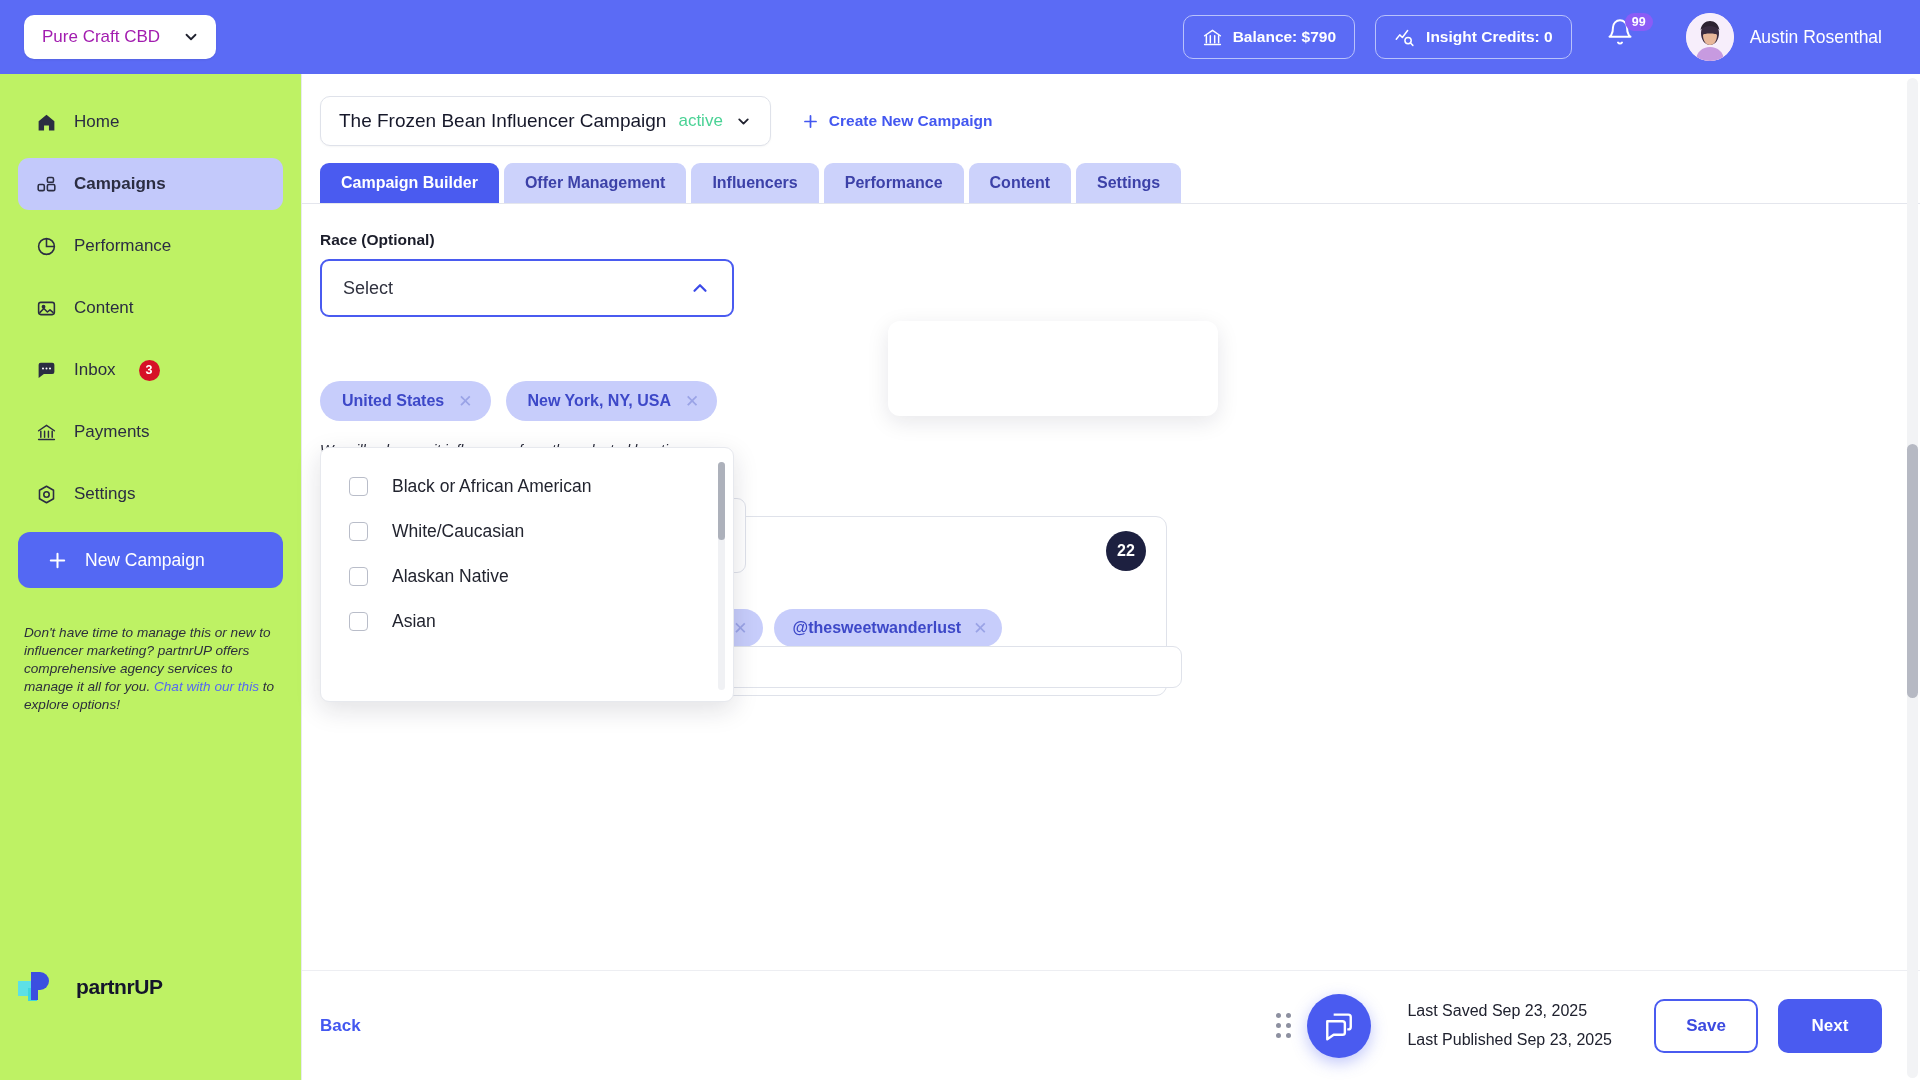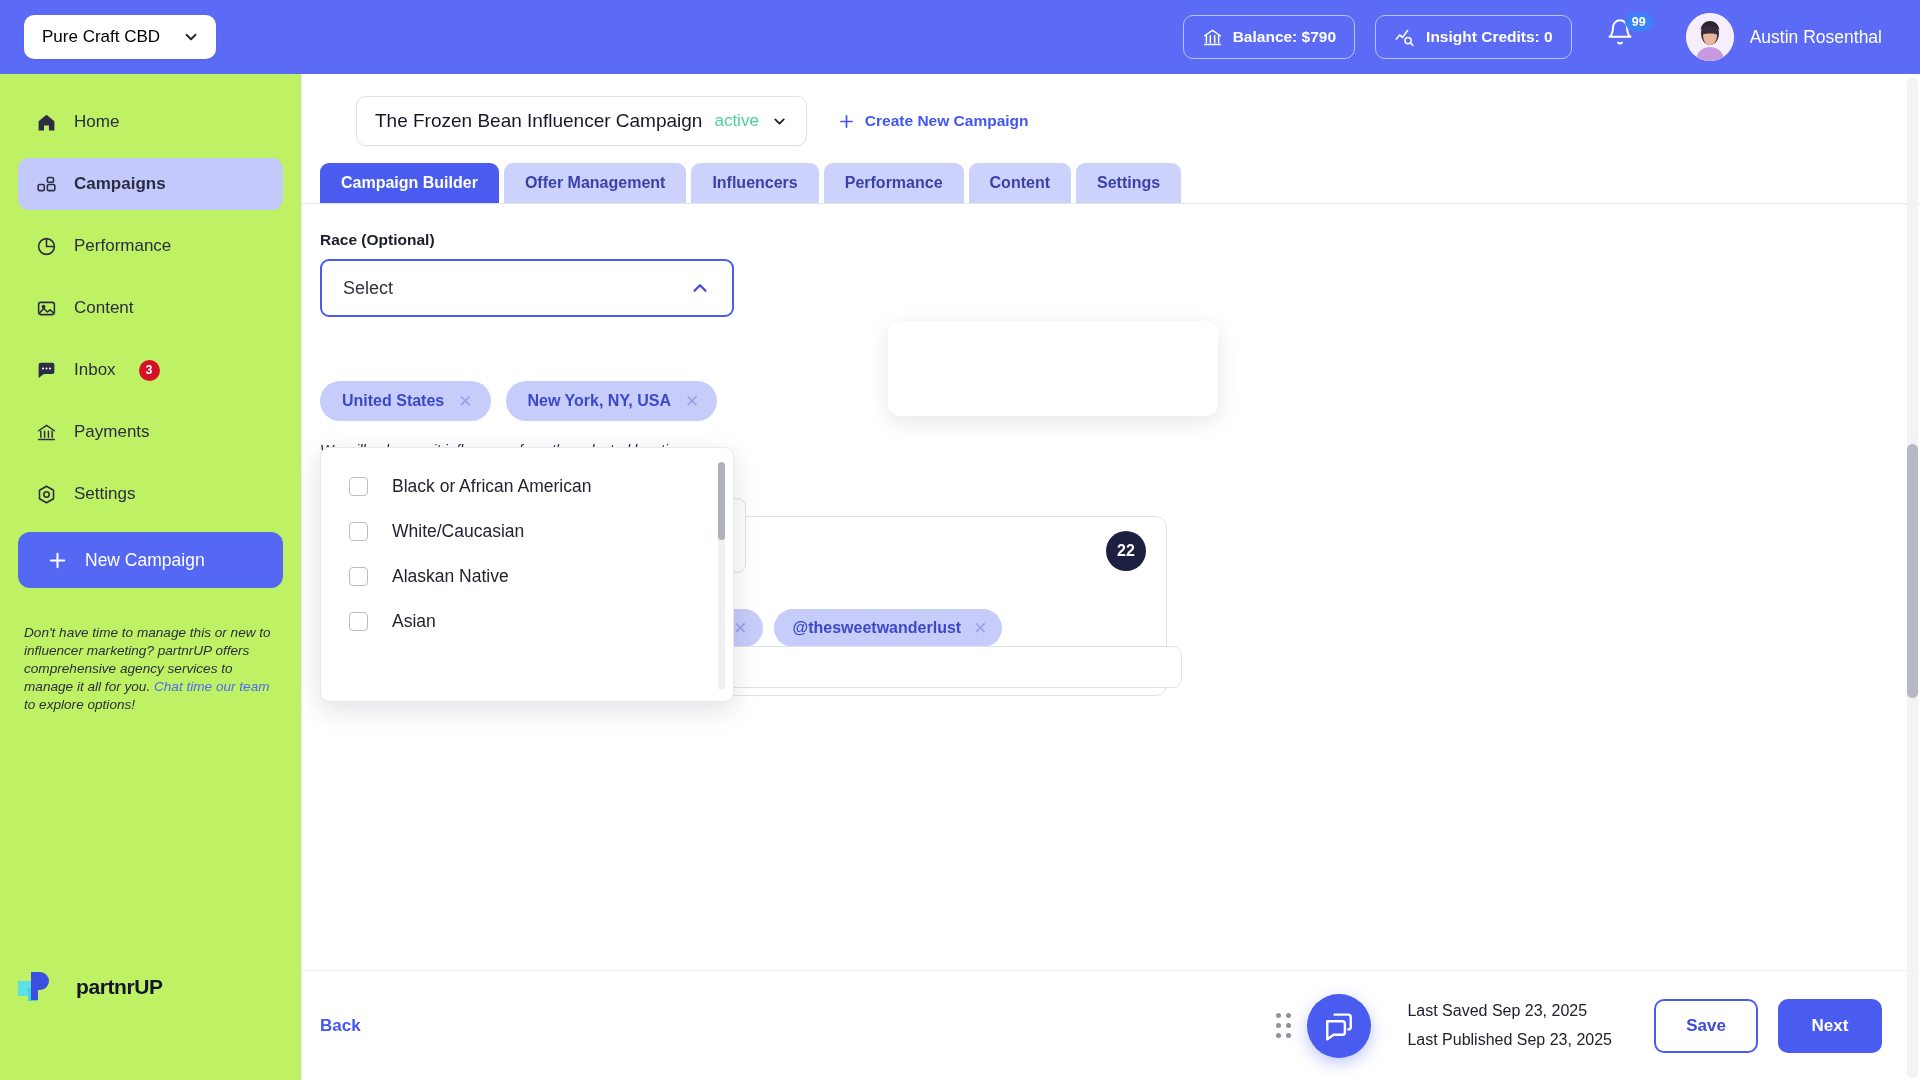--- a/index.html
+++ b/index.html
@@ -16,34 +16,34 @@
     position: absolute; top: 0; left: 0; width: 1920px; height: 74px;
     background: #5B6BF5; display: flex; align-items: center;
     padding: 0 0 0 24px;
   }
   .brand-select {
     background: #fff; border-radius: 10px; height: 44px;
     display: flex; align-items: center; gap: 22px;
     padding: 0 16px 0 18px; min-width: 182px;
     box-shadow: 0 1px 2px rgba(0,0,0,.08);
   }
-  .brand-select .label { font-size: 17px; color: #000000; font-weight: 400; }
+  .brand-select .label { font-size: 17px; color: #a21caf; font-weight: 400; }
   .topbar-right {
     margin-left: auto; display: flex; align-items: center; gap: 0;
     padding-right: 0; height: 74px;
   }
   .pill-btn {
     border: 1.5px solid #b9c2fb; border-radius: 10px; height: 44px;
     display: flex; align-items: center; gap: 10px; padding: 0 18px;
     color: #fff; font-size: 15.5px; font-weight: 600; white-space: nowrap;
   }
   .pill-btn + .pill-btn { margin-left: 20px; }
   .bell-wrap { position: relative; margin-left: 34px; width: 34px; height: 40px; }
   .badge-99 {
-    position: absolute; top: -4px; right: -13px; background: #3b82f6; color: #fff;
+    position: absolute; top: -4px; right: -13px; background: #8b5cf6; color: #fff;
     font-size: 12.5px; font-weight: 700; border-radius: 11px;
     padding: 2px 7px; line-height: 1.15; min-width: 26px; text-align: center;
   }
   .user-block {
     display: flex; align-items: center; gap: 16px;
     margin-left: 46px; padding-right: 38px;
   }
   .avatar {
     width: 48px; height: 48px; border-radius: 50%;
     background: #f5ecfb; overflow: hidden; position: relative; flex: none;
@@ -86,21 +86,21 @@
 
   
   .main {
     position: absolute; top: 74px; left: 302px; width: 1618px; height: 1006px;
     background: #fff;
   }
   .camp-head { display: flex; align-items: center; padding: 22px 0 0 18px; gap: 30px; }
   .camp-select {
     border: 1px solid #dfe2ea; border-radius: 10px; height: 50px;
     display: flex; align-items: center; gap: 12px; padding: 0 18px;
-    background: #fff; box-shadow: 0 1px 2px rgba(0,0,0,.04); margin-left: 36px;
+    background: #fff; box-shadow: 0 1px 2px rgba(0,0,0,.04);
   }
   .camp-name { font-size: 19px; color: #16182a; }
   .camp-status { font-size: 17px; color: #4ad295; }
   .create-link {
     display: flex; align-items: center; gap: 9px;
     color: #4357f0; font-size: 15.5px; font-weight: 700;
   }
   .tabs { display: flex; gap: 5px; padding: 17px 0 0 18px; }
   .tab {
     background: #ccd2fb; color: #3c41a8; font-size: 16px; font-weight: 600;
@@ -386,21 +386,21 @@
     <div class="new-campaign-btn">
       <span>
         <svg width="23" height="23" viewBox="0 0 24 24" fill="none" stroke="#fff" stroke-width="2.1" stroke-linecap="round">
             <path d="M12 5v14M5 12h14"></path>
           </svg>
       </span>
       <span>New Campaign</span>
     </div>
 
     <div class="promo">
-      <span>Don't have time to manage this or new to influencer marketing? partnrUP offers comprehensive agency services to manage it all for you. </span><a href="#">Chat time our team</a><span> to explore options!</span>
+      <span>Don't have time to manage this or new to influencer marketing? partnrUP offers comprehensive agency services to manage it all for you. </span><a href="#">Chat with our this</a><span> to explore options!</span>
     </div>
 
     <div class="logo-wrap">
       <span>
         <svg width="40" height="34" viewBox="0 0 40 34">
           <rect x="0" y="11" width="15" height="15" fill="#5de0e6"></rect>
           <rect x="10" y="18" width="9" height="13" fill="#3fd6de"></rect>
           <path d="M13 2h9a9 9 0 0 1 0 18h-9z" fill="#3b4fe0"></path>
           <rect x="13" y="2" width="7" height="28" fill="#3b4fe0"></rect>
         </svg>

